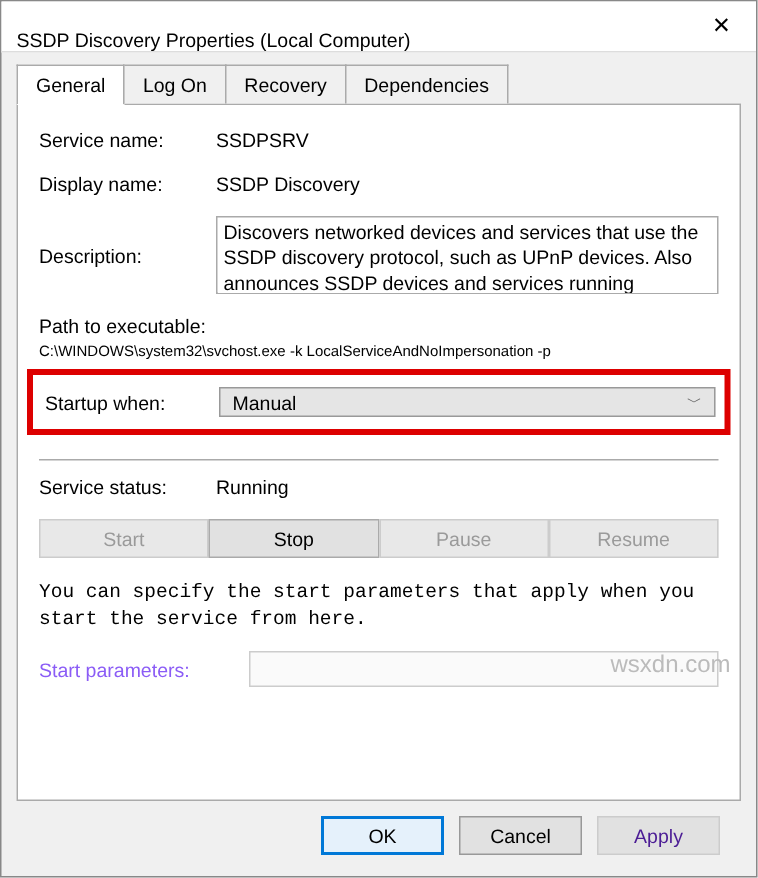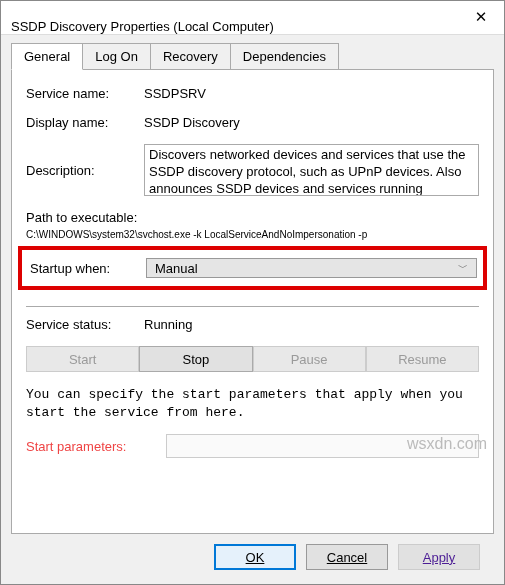--- a/index.html
+++ b/index.html
@@ -96,38 +96,38 @@
     .svc-btn {
       flex: 1; height: 26px;
       border: 1px solid #aaa;
       background: #e1e1e1;
       font-size: 13px;
       display: flex; align-items: center; justify-content: center;
     }
     .svc-btn.disabled { color: #9a9a9a; background: #e8e8e8; border-color: #ccc; }
     .hint { font-size: 13px; line-height: 1.4; margin: 6px 0 12px 0; font-family: Liberation Mono, monospace; }
     .param-row { display: flex; align-items: center; margin-bottom: 8px; }
-    .param-label { width: 140px; color: #ef4444; font-size: 13px; }
+    .param-label { width: 140px; color: #8b5cf6; font-size: 13px; }
     .param-input {
       flex: 1; height: 24px;
       border: 1px solid #ccc;
       padding: 0 6px;
       font-size: 13px;
     }
     .footer {
       padding: 10px 14px 14px 0;
       display: flex; justify-content: flex-end; gap: 10px;
       border-top: 0;
     }
     .footer-btn {
       width: 82px; height: 26px;
       border: 1px solid #999;
       background: #e1e1e1;
       font-size: 13px;
-      display: flex; align-items: center; justify-content: center; text-decoration: underline;
+      display: flex; align-items: center; justify-content: center;
     }
     .footer-btn.primary { border: 2px solid #0078d7; background: #e5f1fb; }
     .footer-btn.disabled { color: #4c1d95; border-color: #ccc; }
     .watermark {
       position: absolute; right: 6px; bottom: 80px;
       font-size: 16px; color: #bbb;
     }
   </style>
 </head>
 <body>

